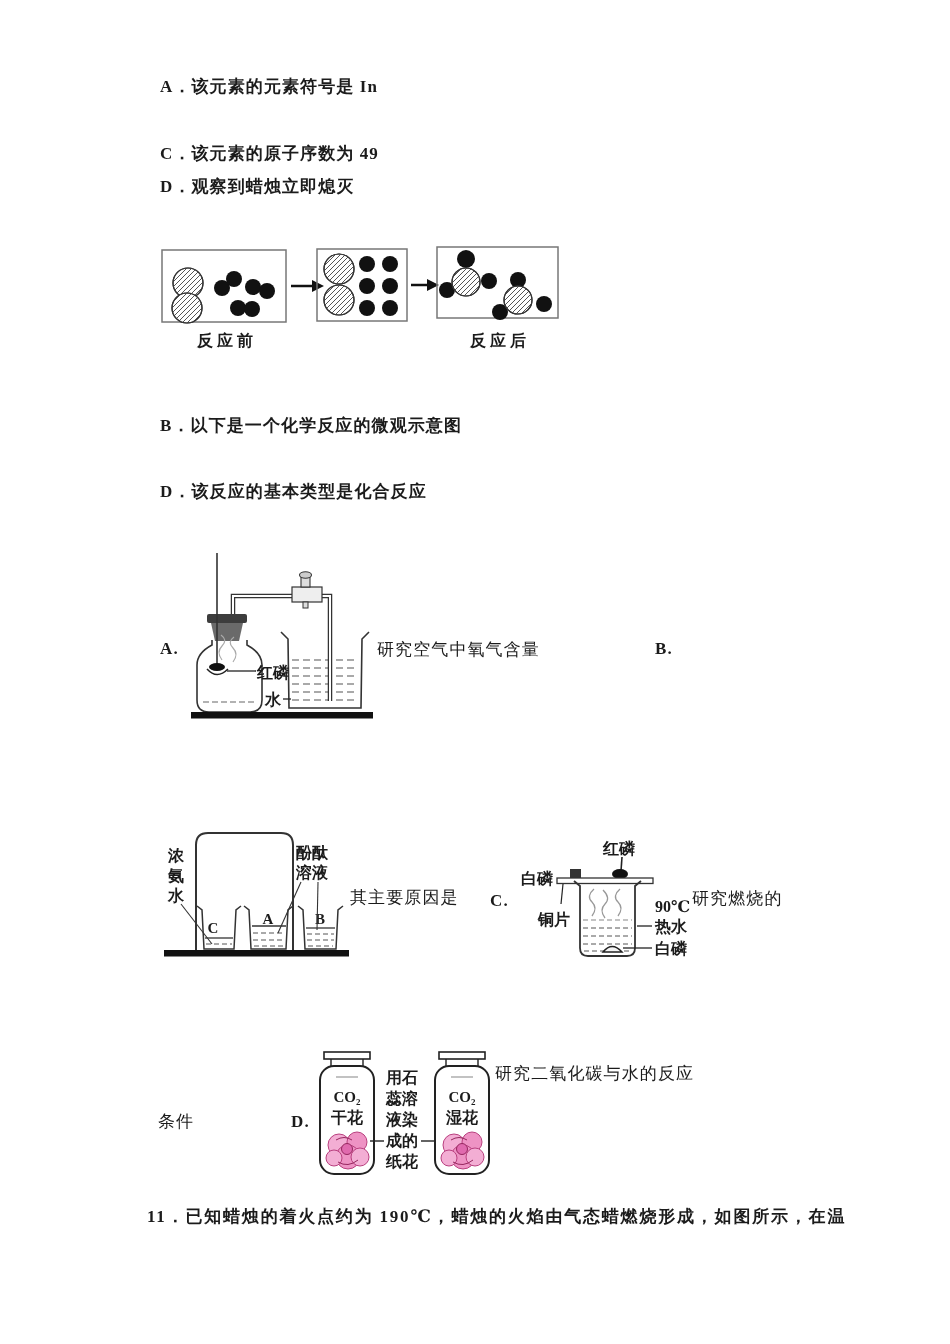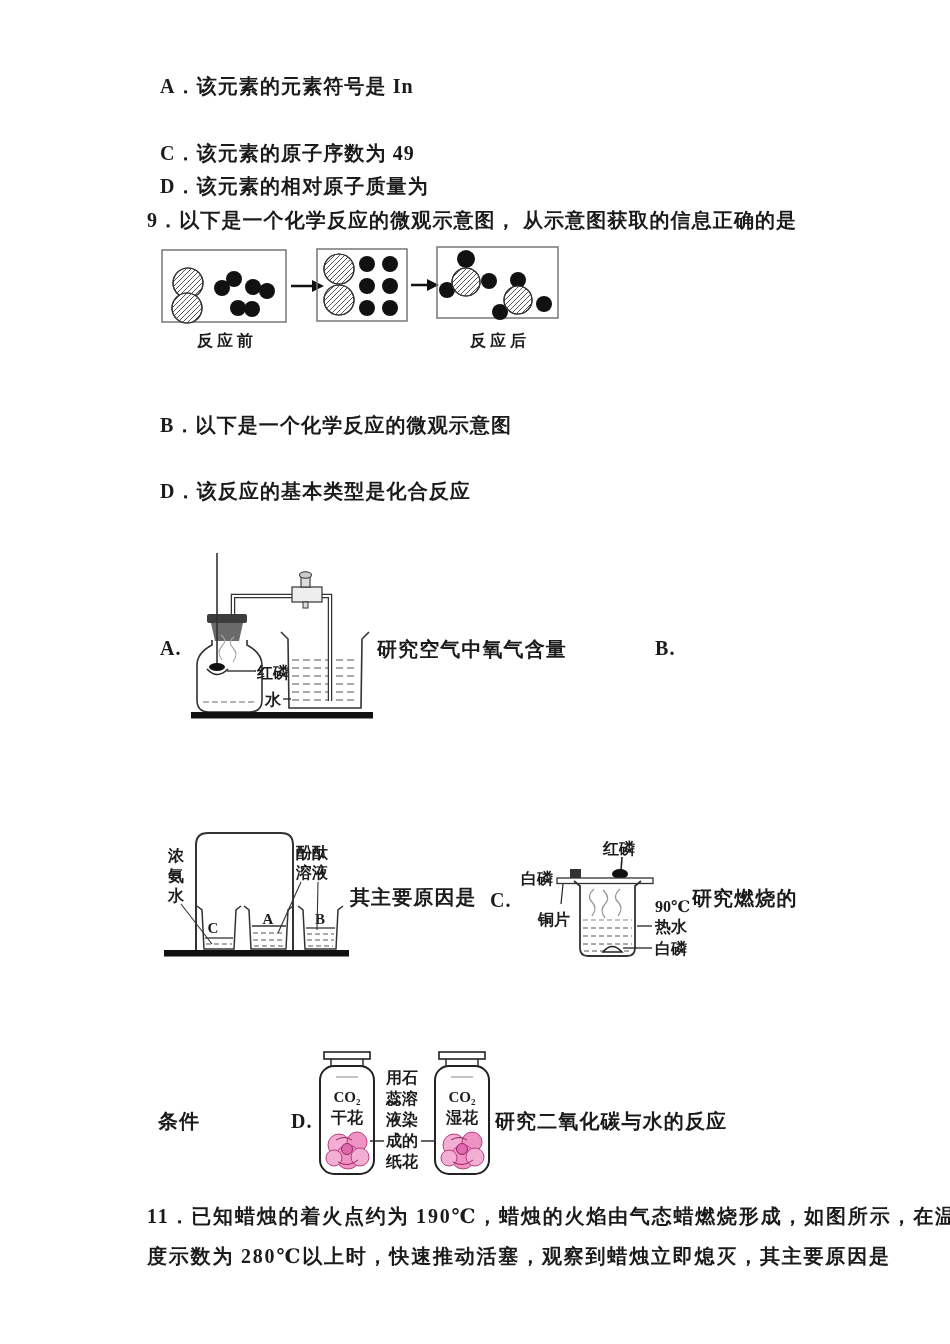--- a/index.html
+++ b/index.html
@@ -1,43 +1,42 @@
 <!DOCTYPE html>
 <html><head>
 <meta charset="utf-8">
 <style>
   html,body{margin:0;padding:0;background:#ffffff;}
   .page{
     position:relative;width:950px;height:1344px;background:#ffffff;overflow:hidden;
     font-family:"Liberation Serif","DejaVu Serif",serif;color:#1b1b1b;
   }
   .tline{
-    position:absolute;font-size:20px;font-weight:700;letter-spacing:1.1px;
+    position:absolute;font-size:17px;font-weight:700;letter-spacing:1.1px;
     white-space:nowrap;line-height:21px;
   }
   .q11line{letter-spacing:1.8px;}
-  .cap{font-weight:700;text-align:right;}
+  .cap{font-weight:400;text-align:right;}
   .letter{font-weight:700;}
   svg{position:absolute;overflow:visible;}
   svg text{
     font-family:"Liberation Serif","DejaVu Serif",serif;
     font-weight:700;fill:#1b1b1b;
   }
   .diag-stroke{stroke:#333;fill:none;}
 </style>
 </head>
 <body>
 
 <div class="page">
 
   <div class="tline" style="left:160px;top:76px">A．该元素的元素符号是 In</div>
   <div class="tline" style="left:160px;top:143px">C．该元素的原子序数为 49</div>
-  <div class="tline" style="left:160px;top:176px">D．该元素的相对原子质量为</div>
-
-  <div class="tline" style="left:147px;top:210px">9．以下是一个化学反应的微观示意图， 从示意图获取的信息正确的是</div>
+  <div class="tline" style="left:160px;top:176px">D．观察到蜡烛立即熄灭</div>
+
 
   <svg style="left:158px;top:246px" width="445" height="108" viewBox="158 246 445 108">
     <defs>
       <pattern id="hatch" patternUnits="userSpaceOnUse" width="5" height="5">
         <path d="M0,5 L5,0" stroke="#555" stroke-width="1"></path>
       </pattern>
     </defs>
 
     <g>
       <rect x="162" y="250" width="124" height="72" fill="none" stroke="#777" stroke-width="1.5"></rect>
@@ -288,18 +287,17 @@
         <circle cx="463" cy="1157" r="12" fill="#ee93c4"></circle>
         <circle cx="449" cy="1158" r="8" fill="#f3aed4"></circle>
         <circle cx="475" cy="1157" r="9" fill="#f3aed4"></circle>
         <circle cx="462" cy="1149" r="5.5" fill="#e06aae" stroke="#96275f"></circle>
         <path d="M451,1140 q8,-5 16,0" fill="none" stroke="#96275f"></path>
         <path d="M453,1162 q10,6 20,-2" fill="none" stroke="#96275f"></path>
       </g>
     </g>
   </svg>
 
-  <div class="tline cap" style="left:495px;top:1111px">研究二氧化碳与水的反应</div>
+  <div class="tline cap" style="left:495px;top:1063px">研究二氧化碳与水的反应</div>
 
   <div class="tline q11line" style="left:147px;top:1206px">11．已知蜡烛的着火点约为 190℃，蜡烛的火焰由气态蜡燃烧形成，如图所示，在温</div>
-  <div class="tline q11line" style="left:147px;top:1246px">度示数为 280℃以上时，快速推动活塞，观察到蜡烛立即熄灭，其主要原因是</div>
 
 </div>
 
 </body></html>

